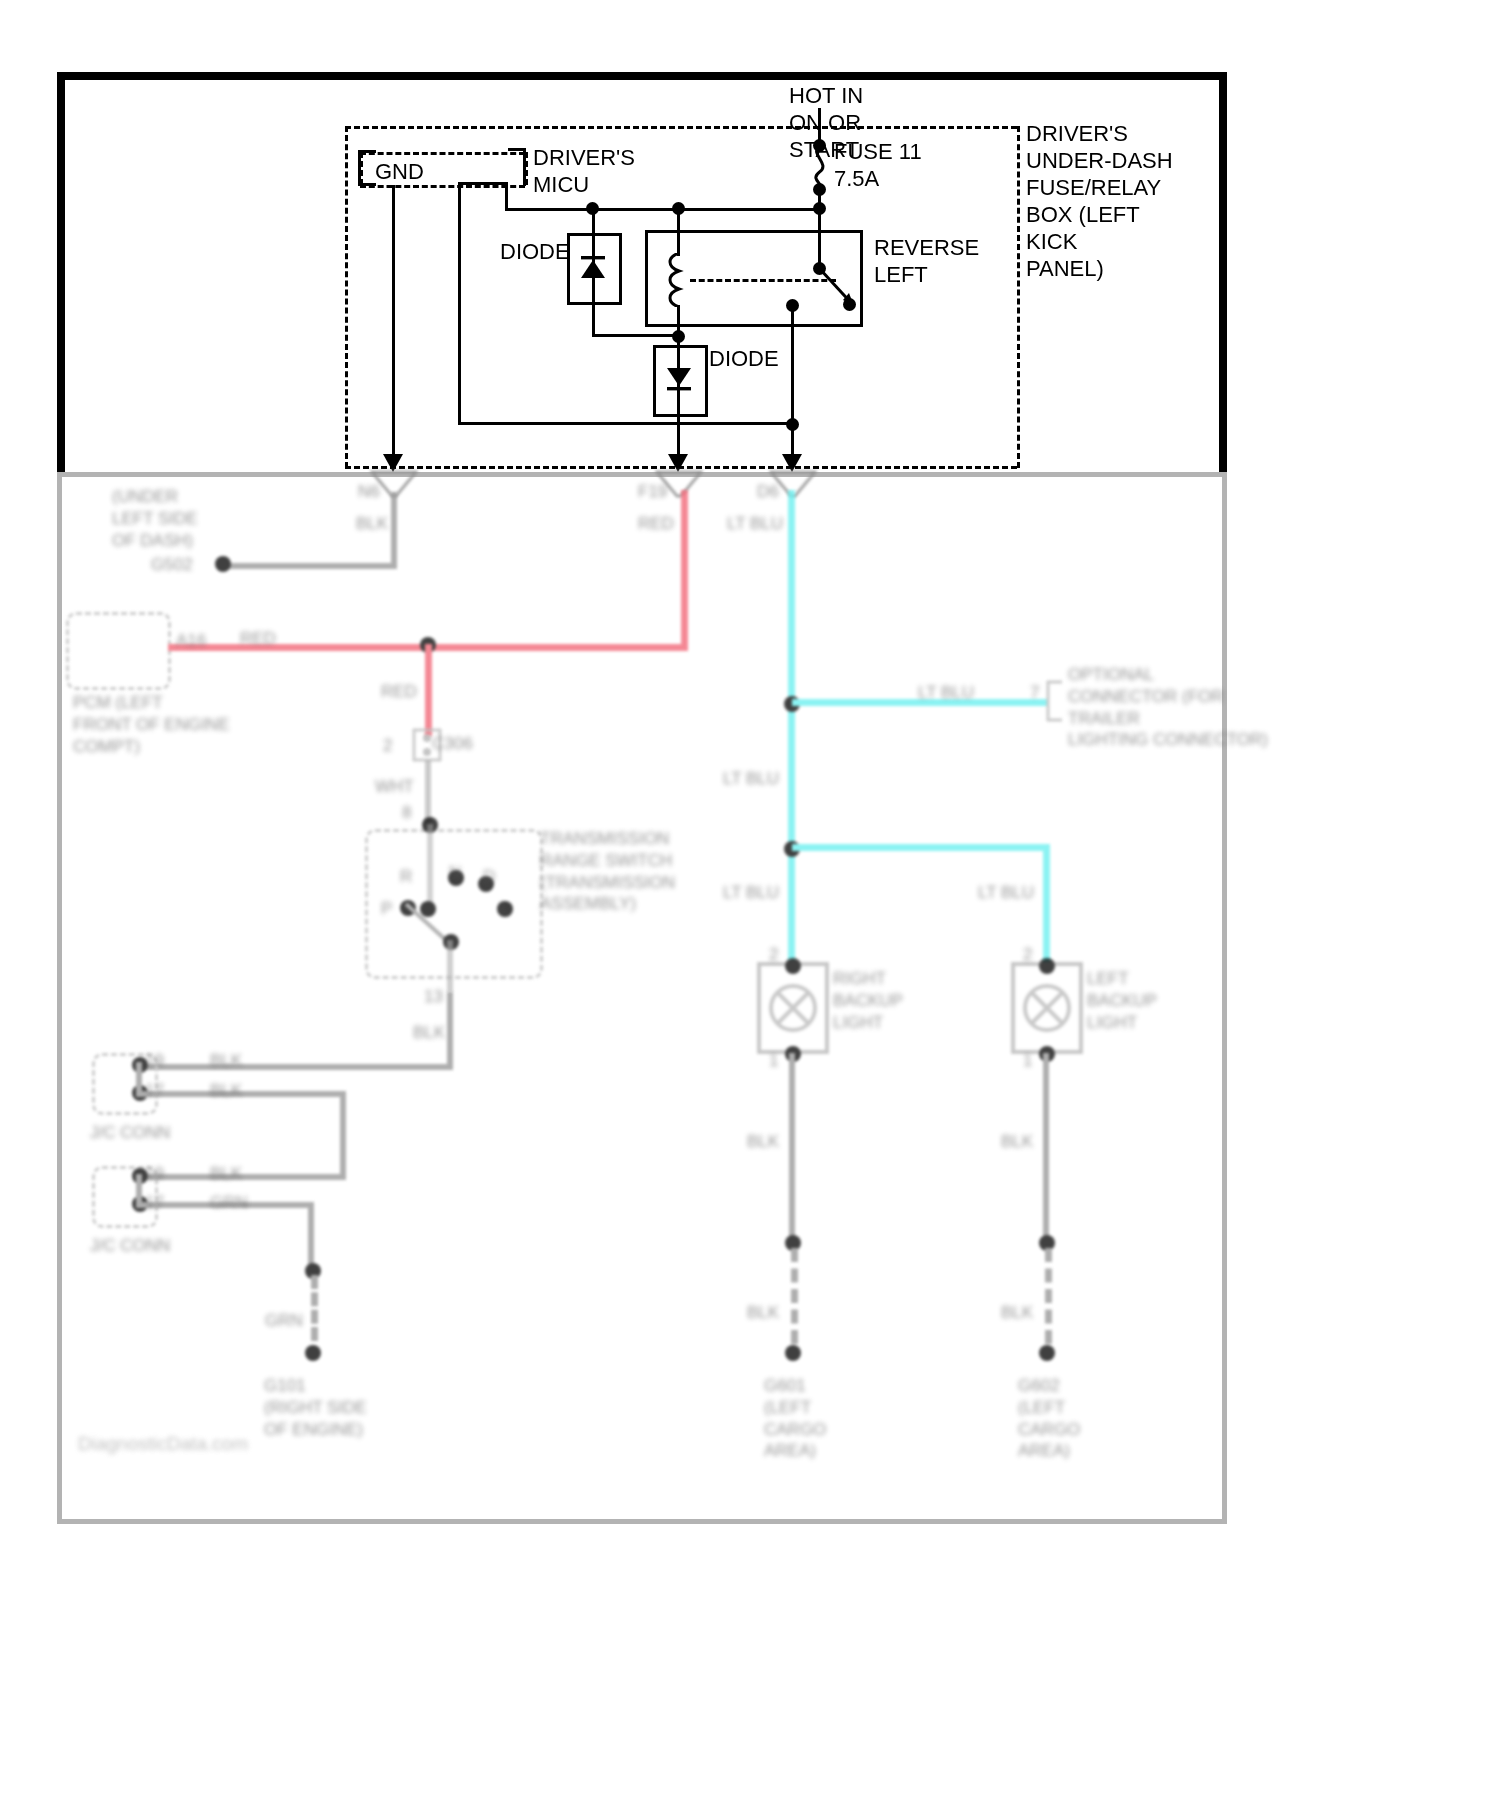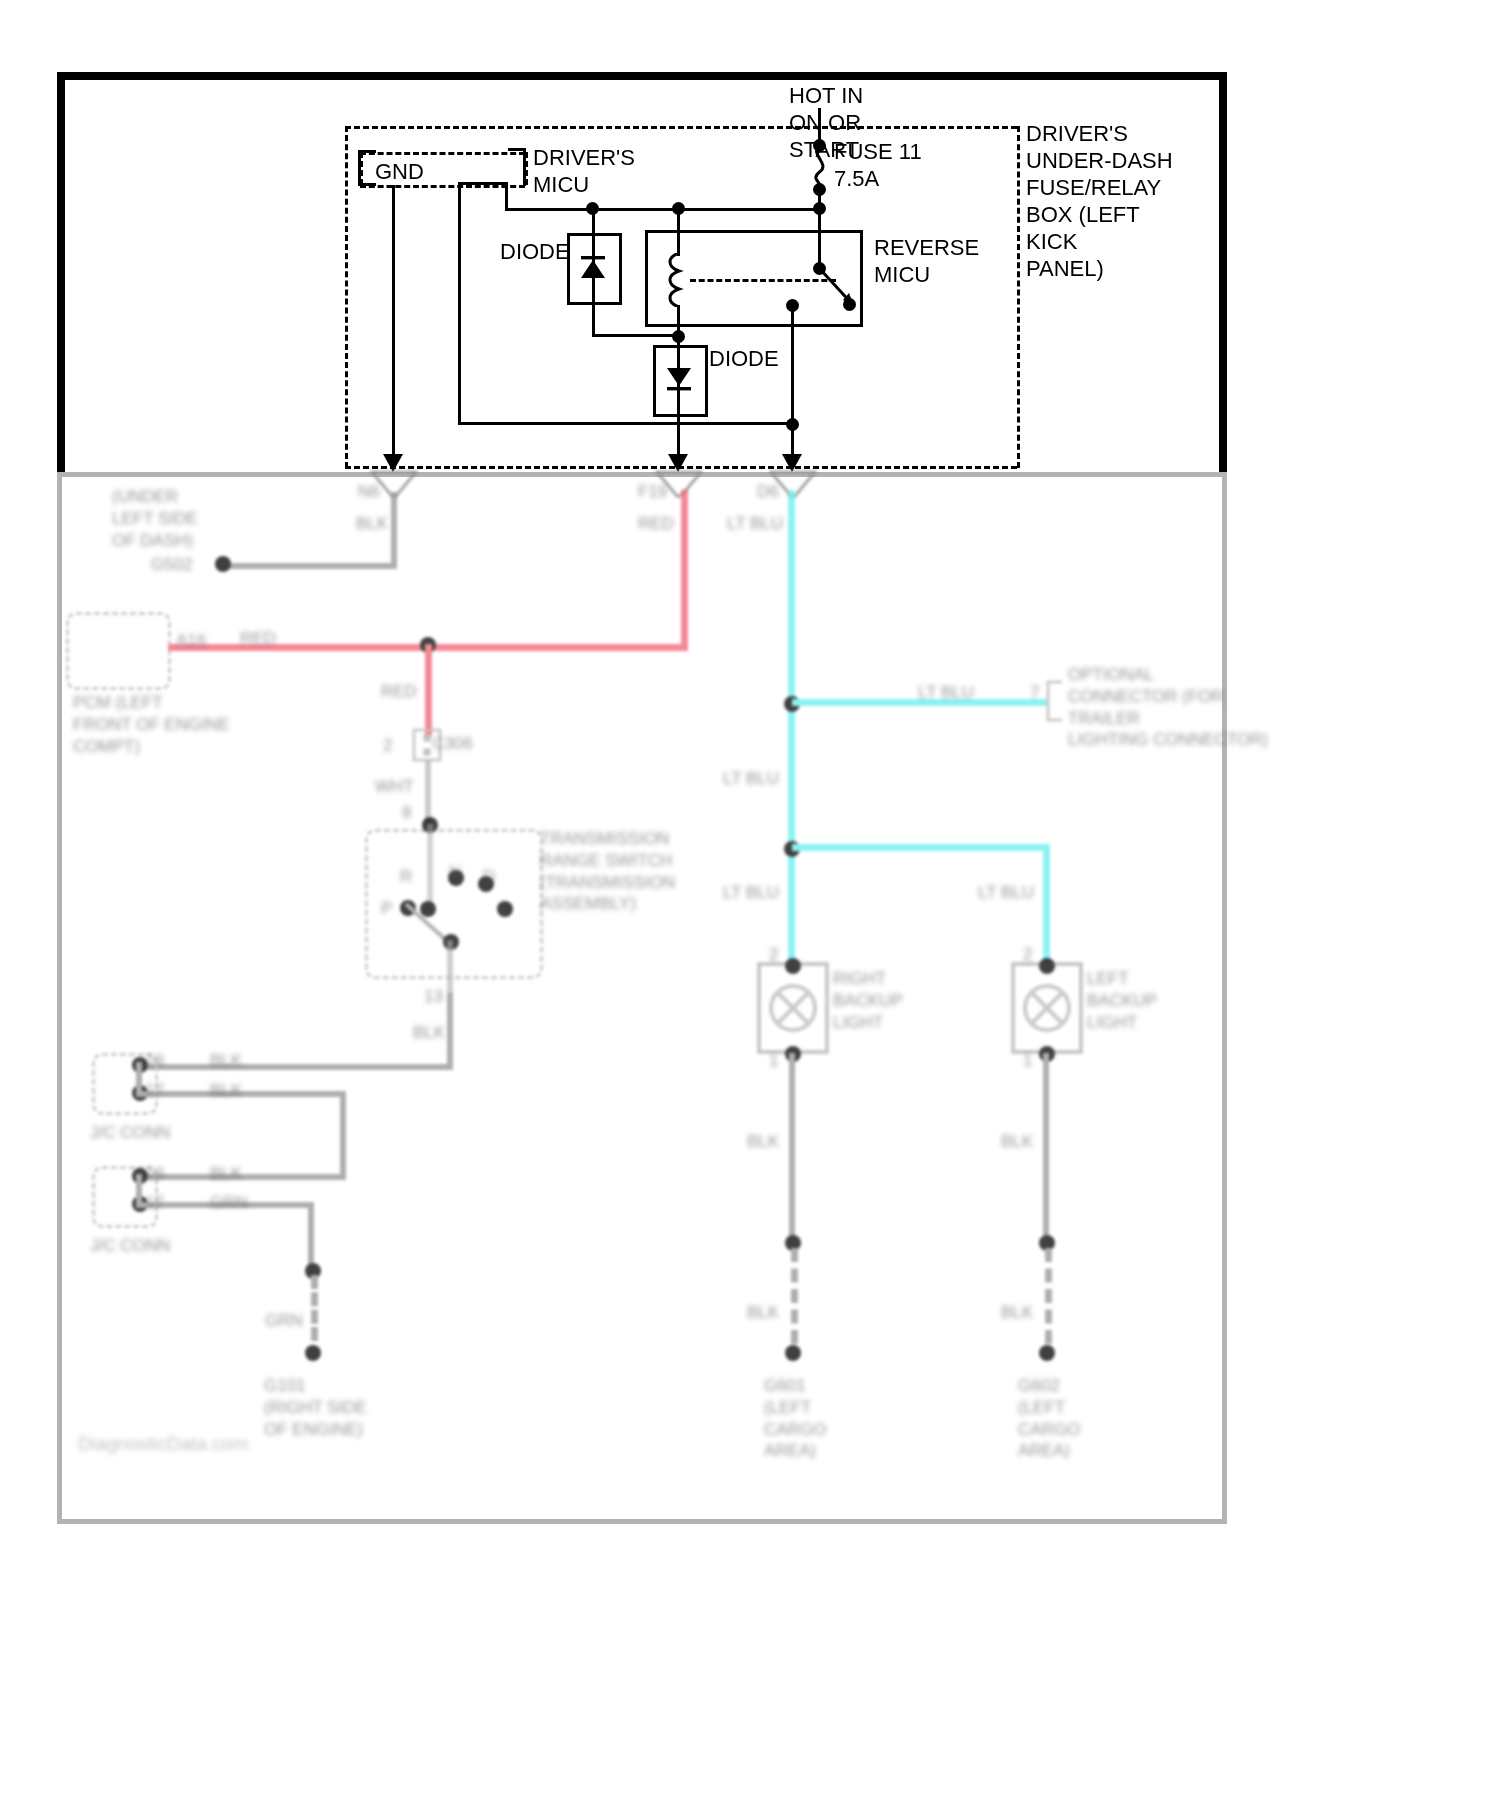--- a/index.html
+++ b/index.html
@@ -117,21 +117,21 @@
   <div class="box" style="left:567px;top:233px;width:55px;height:72px;"></div>
   <div class="vl" style="left:592px;top:208px;height:128px;"></div>
   <svg style="position:absolute;left:578px;top:252px;" width="30" height="32">
     <polygon points="3,26 27,26 15,8" fill="#000"></polygon>
     <rect x="3" y="4" width="24" height="3.4" fill="#000"></rect>
   </svg>
   <div class="hl" style="left:592px;top:334px;width:88px;"></div>
 
   <div class="box" style="left:645px;top:230px;width:218px;height:97px;"></div>
   <div class="txt t22" style="left:874px;top:234px;">REVERSE
-MICU</div>
+LEFT</div>
 
   <div class="vl" style="left:677px;top:208px;height:48px;"></div>
   <svg style="position:absolute;left:665px;top:253px;" width="28" height="54">
     <path d="M14 0 C 2 4, 2 14, 14 18 C 2 22, 2 32, 14 36 C 2 40, 2 50, 14 54" stroke="#000" stroke-width="3" fill="none"></path>
   </svg>
   <div class="vl" style="left:677px;top:305px;height:36px;"></div>
   <div class="dot" style="left:672px;top:330px;"></div>
 
   <div class="dash-h" style="left:690px;top:279px;width:146px;"></div>
 

